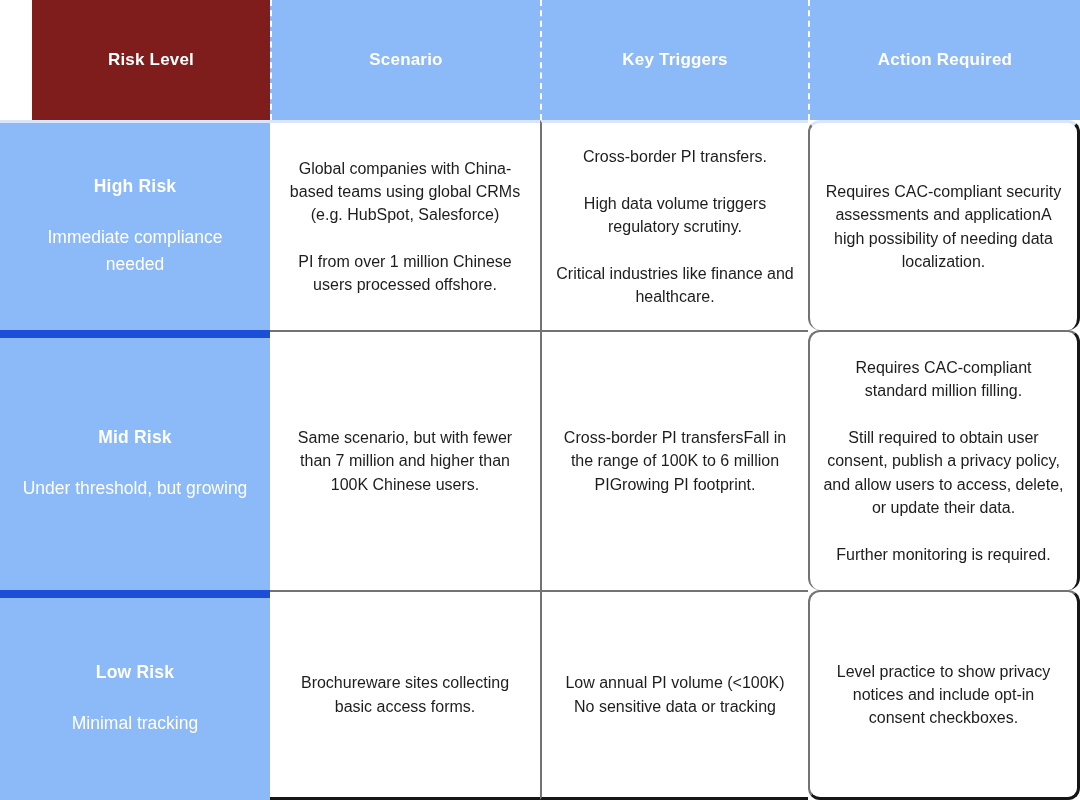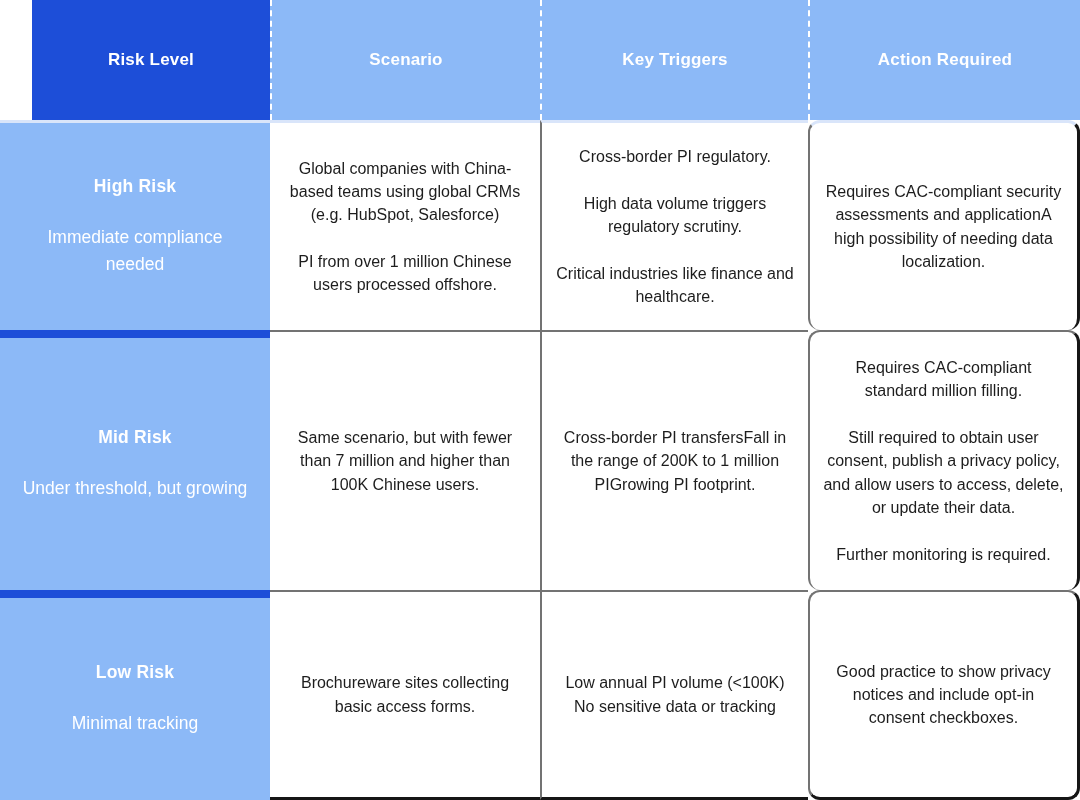--- a/index.html
+++ b/index.html
@@ -17,21 +17,21 @@
     display:flex;flex-direction:column;
     justify-content:center;align-items:center;
     text-align:center;
   }
 
   
   .hdr{
     background:#8CB9F7;color:#ffffff;
     font-weight:700;font-size:17px;letter-spacing:.2px;
   }
-  .hdr-first{background:#1d4ed8;margin-left:32px;}
+  .hdr-first{background:#7f1d1d;margin-left:32px;}
   .hdr-sep{border-left:2px dashed #ffffff;}
 
   
   .riskcell{
     background:#8CB9F7;color:#ffffff;
     padding:0 22px;
   }
   .risk-title{font-weight:700;font-size:17.5px;letter-spacing:.2px;margin:0 0 27px 0;}
   .risk-sub{font-size:17.5px;line-height:1.5;margin:0;}
 
@@ -72,52 +72,52 @@
 
   <div class="cell riskcell t-pale">
     <p class="risk-title">High Risk</p>
     <p class="risk-sub">Immediate compliance needed</p>
   </div>
   <div class="cell bodycell t-pale">
       <p class="para">Global companies with China-based teams using global CRMs (e.g. HubSpot, Salesforce)</p>
       <p class="para">PI from over 1 million Chinese users processed offshore.</p>
     </div>
   <div class="cell bodycell t-pale l-gray">
-      <p class="para">Cross-border PI regulatory.</p>
+      <p class="para">Cross-border PI transfers.</p>
       <p class="para">High data volume triggers regulatory scrutiny.</p>
       <p class="para">Critical industries like finance and healthcare.</p>
     </div>
   <div class="cell bodycell t-pale l-gray r-black">
       <p class="para">Requires CAC-compliant security assessments and applicationA high possibility of needing data localization.</p>
     </div>
 
   <div class="cell riskcell t-pale2">
     <p class="risk-title">Mid Risk</p>
     <p class="risk-sub">Under threshold, but growing</p>
   </div>
   <div class="cell bodycell t-gray">
       <p class="para">Same scenario, but with fewer than 7 million and higher than 100K Chinese users.</p>
     </div>
   <div class="cell bodycell t-gray l-gray">
-      <p class="para">Cross-border PI transfersFall in the range of 200K to 1 million PIGrowing PI footprint.</p>
+      <p class="para">Cross-border PI transfersFall in the range of 100K to 6 million PIGrowing PI footprint.</p>
     </div>
   <div class="cell bodycell t-gray l-gray r-black">
       <p class="para">Requires CAC-compliant standard million filling.</p>
       <p class="para">Still required to obtain user consent, publish a privacy policy, and allow users to access, delete, or update their data.</p>
       <p class="para">Further monitoring is required.</p>
     </div>
 
   <div class="cell riskcell t-pale2">
     <p class="risk-title">Low Risk</p>
     <p class="risk-sub">Minimal tracking</p>
   </div>
   <div class="cell bodycell t-gray b-black">
       <p class="para">Brochureware sites collecting basic access forms.</p>
     </div>
   <div class="cell bodycell tight t-gray l-gray b-black">
       <p class="para">Low annual PI volume (&lt;100K)</p>
       <p class="para">No sensitive data or tracking</p>
     </div>
   <div class="cell bodycell t-gray l-gray r-black b-black">
-      <p class="para">Good practice to show privacy notices and include opt-in consent checkboxes.</p>
+      <p class="para">Level practice to show privacy notices and include opt-in consent checkboxes.</p>
     </div>
 
 </div>
 
 </body></html>

